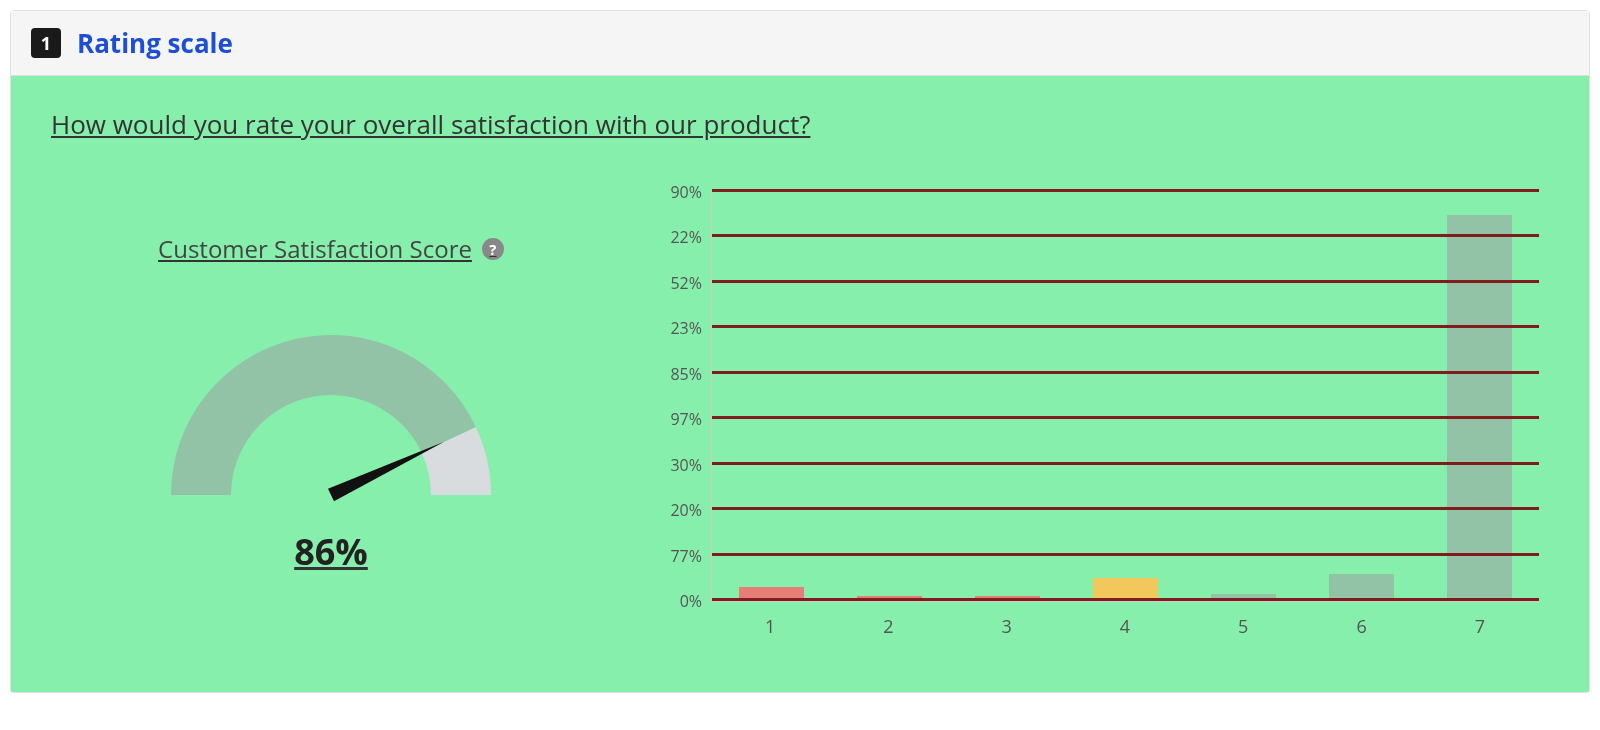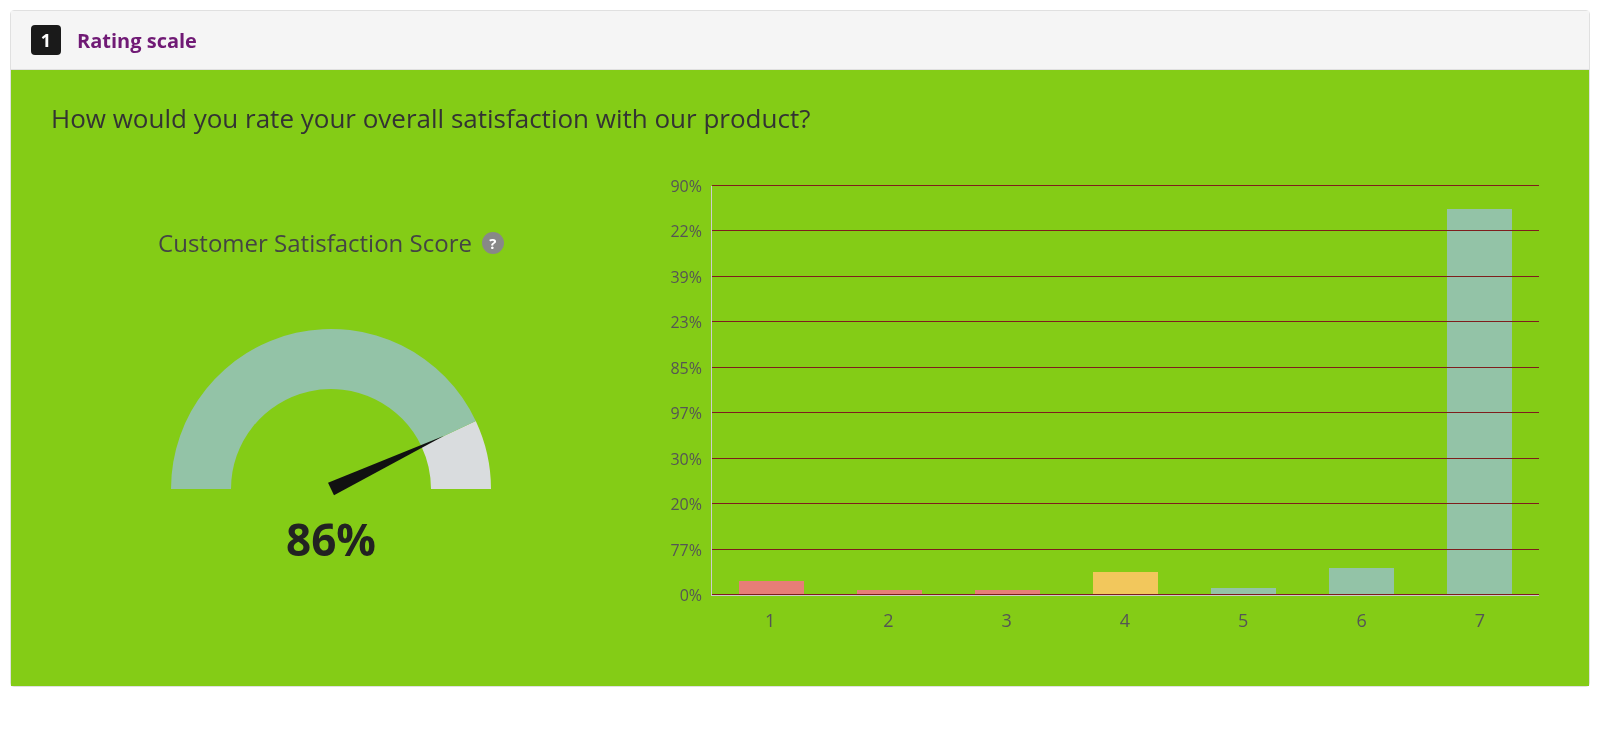--- a/index.html
+++ b/index.html
@@ -28,27 +28,28 @@
     font-weight: 700;
     font-size: 18px;
     width: 30px;
     height: 30px;
     border-radius: 4px;
     display: flex;
     align-items: center;
     justify-content: center;
   }
   .qtype {
-    font-size: 20px;
-    font-weight: 700;
-    color: #701a75;
+    font-size: 26px;
+    font-weight: 700;
+    color: #1d4ed8;
   }
   .panel-body {
     padding: 30px 40px 50px 40px;
-    background: #84cc16;
+    background: #86efac;
+    text-decoration: underline;
   }
   .question-text {
     font-size: 26px;
     font-weight: 400;
     color: #333;
     margin-bottom: 40px;
   }
   .charts-row {
     display: flex;
     align-items: flex-start;
@@ -84,23 +85,24 @@
     align-items: center;
     justify-content: center;
     cursor: pointer;
   }
   .gauge-svg-wrap {
     position: relative;
     width: 360px;
     height: 220px;
   }
   .gauge-value {
-    font-size: 44px;
+    font-size: 36px;
     font-weight: 700;
     color: #222;
+    margin-top: 12px;
   }
   .bar-col {
     flex: 1;
   }
   .bar-chart {
     position: relative;
     width: 100%;
     height: 460px;
   }
   .plot-area {
@@ -109,21 +111,21 @@
     right: 10px;
     top: 10px;
     bottom: 40px;
     border-left: 1px solid #ccc;
     border-bottom: 1px solid #ccc;
   }
   .grid-line {
     position: absolute;
     left: 0;
     right: 0;
-    border-top: 1px solid #7f1d1d;
+    border-top: 3px solid #7f1d1d;
   }
   .y-label {
     position: absolute;
     right: 100%;
     transform: translateY(-50%);
     padding-right: 10px;
     font-size: 16px;
     color: #555;
     white-space: nowrap;
   }
@@ -236,21 +238,21 @@
               <div class="grid-line" style="bottom: 44.4444%;">
                 <div class="y-label">97%</div>
               </div>
               <div class="grid-line" style="bottom: 55.5556%;">
                 <div class="y-label">85%</div>
               </div>
               <div class="grid-line" style="bottom: 66.6667%;">
                 <div class="y-label">23%</div>
               </div>
               <div class="grid-line" style="bottom: 77.7778%;">
-                <div class="y-label">39%</div>
+                <div class="y-label">52%</div>
               </div>
               <div class="grid-line" style="bottom: 88.8889%;">
                 <div class="y-label">22%</div>
               </div>
               <div class="grid-line" style="bottom: 100%;">
                 <div class="y-label">90%</div>
               </div>
             </div>
           <div class="x-labels" id="x-labels">
               <div class="x-label">1</div>

